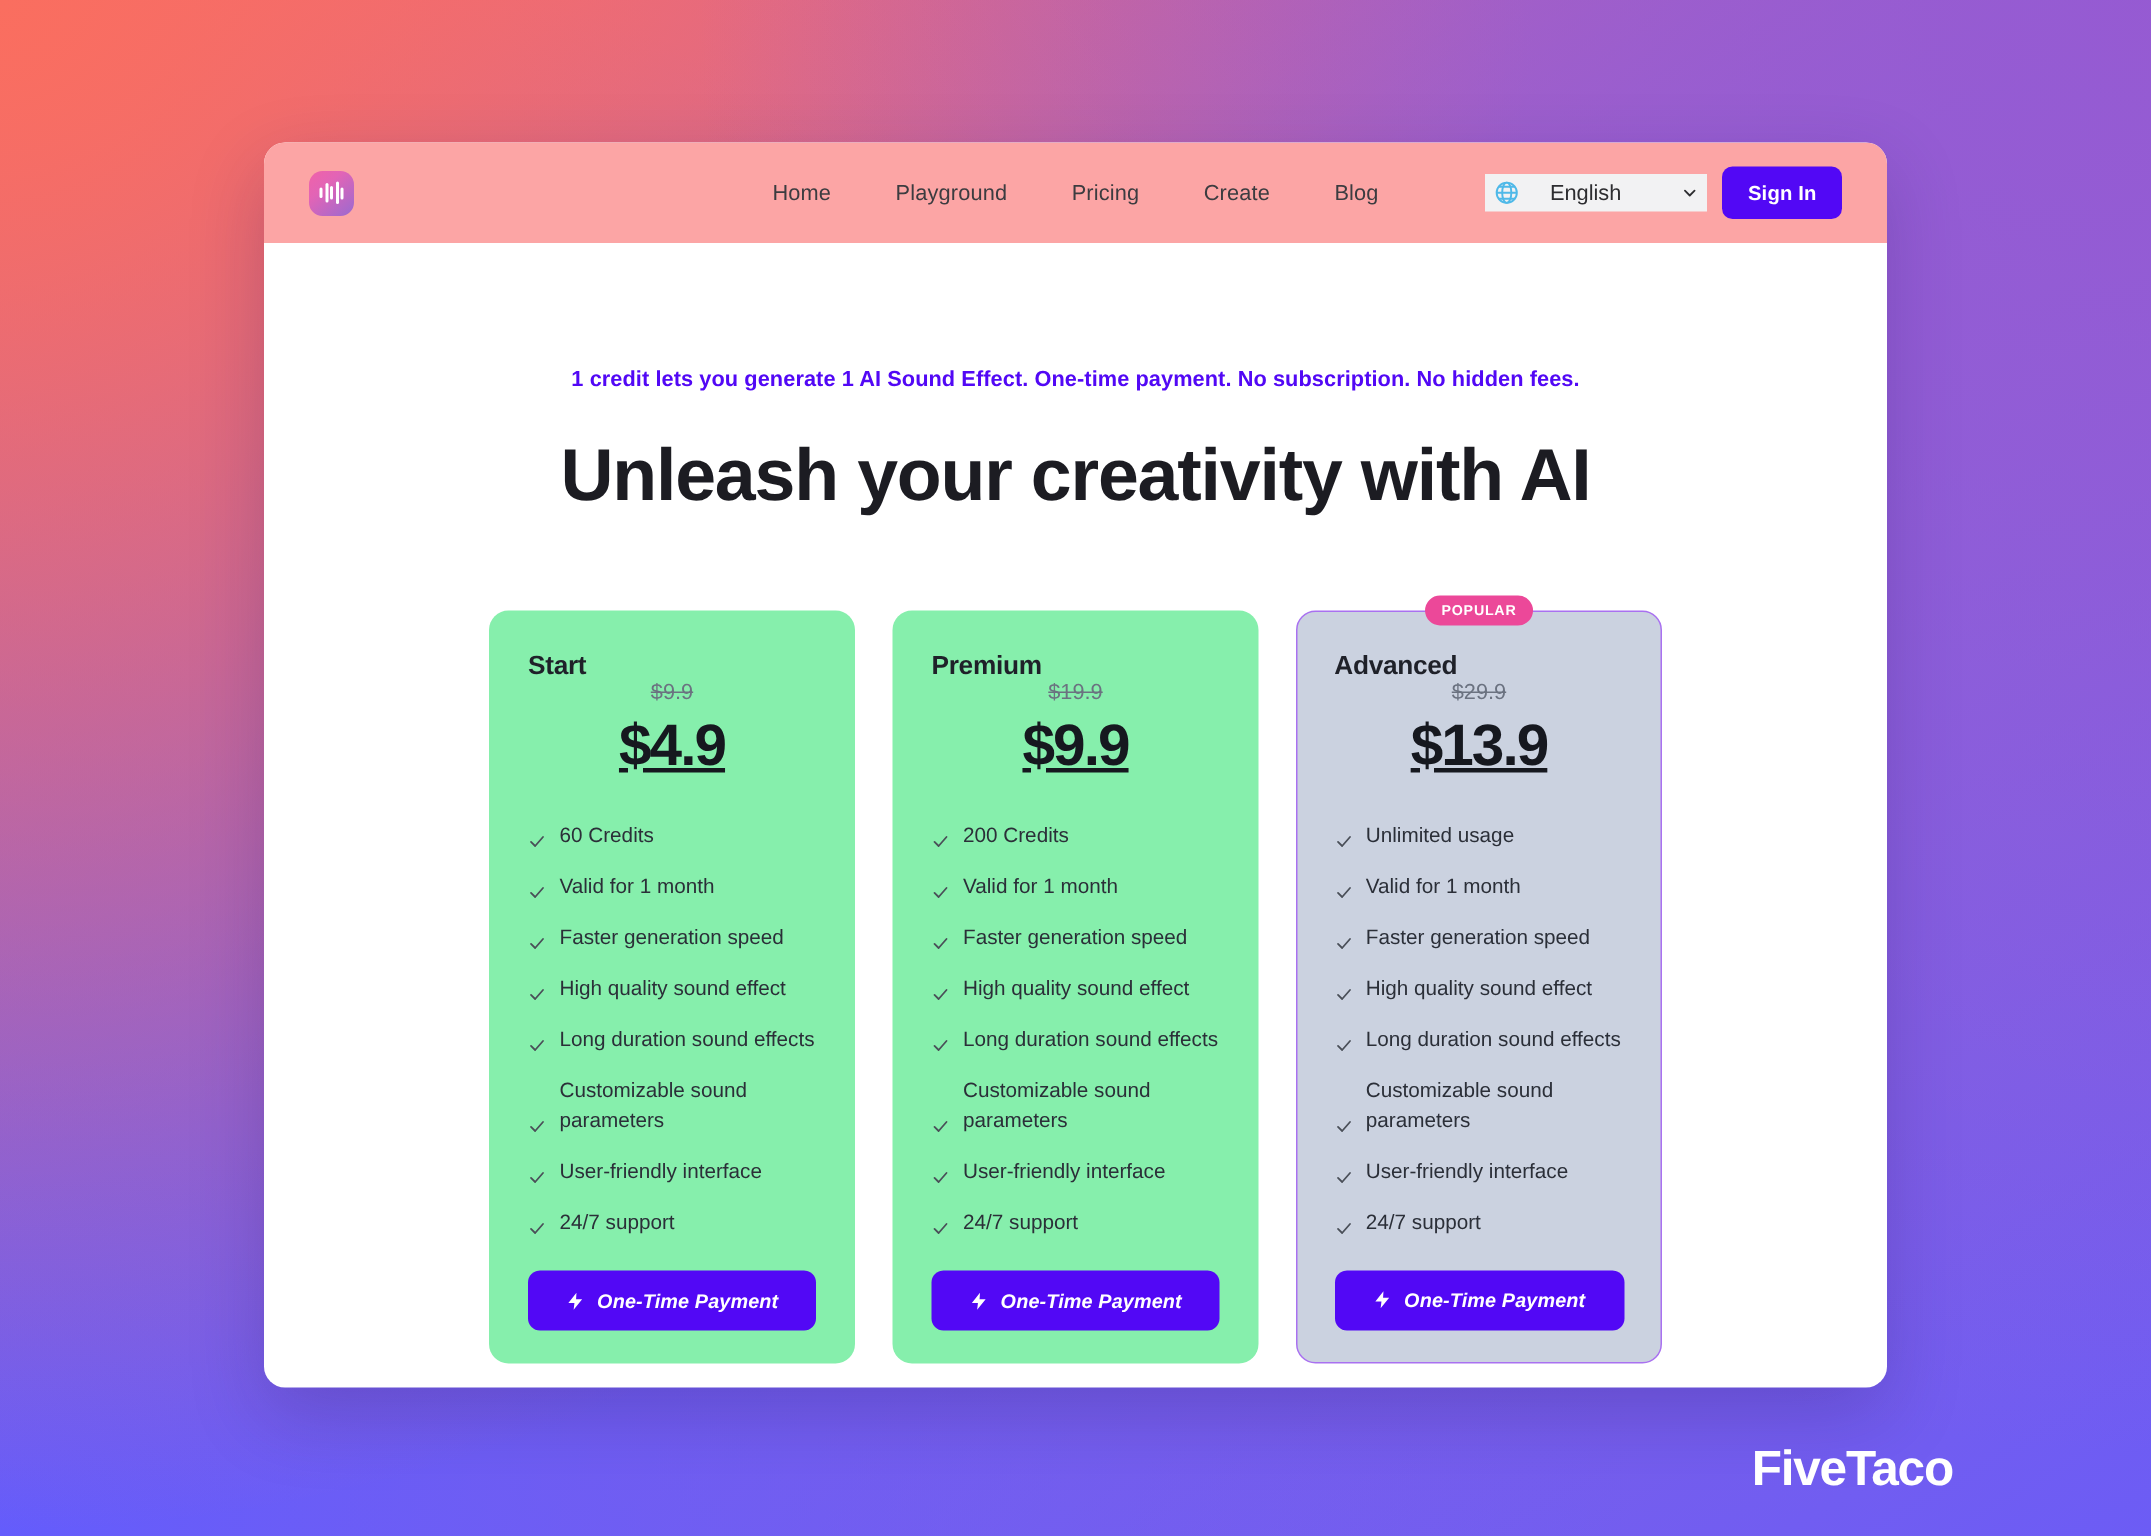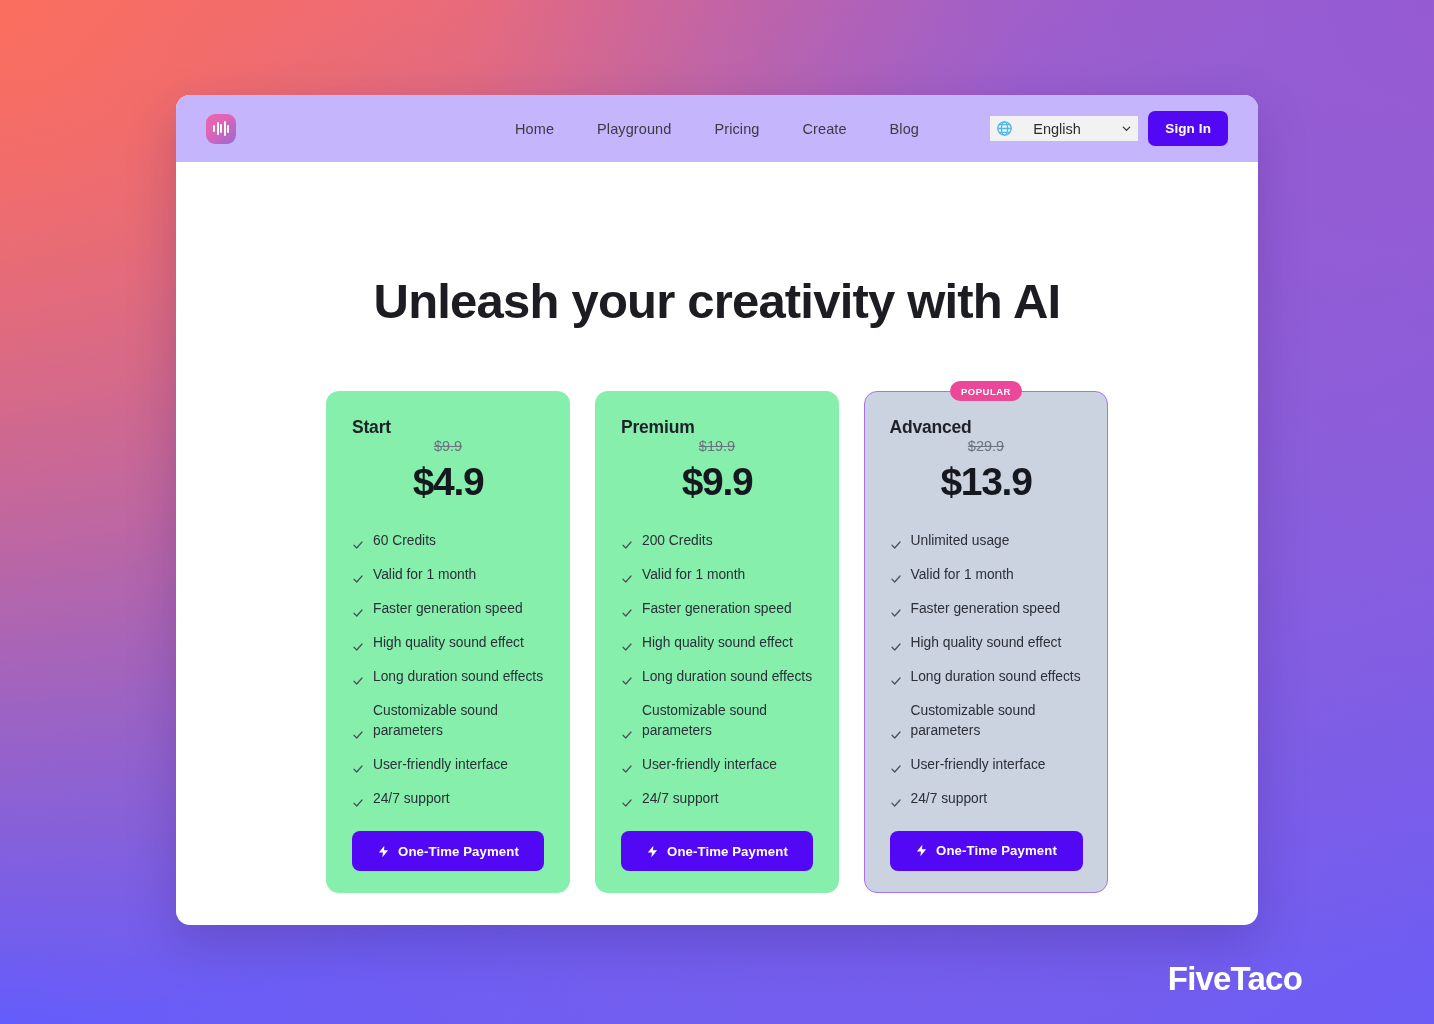--- a/index.html
+++ b/index.html
@@ -29,21 +29,21 @@
     height: 830px;
     background: #ffffff;
     border-radius: 14px;
     box-shadow: 0 18px 50px rgba(40, 20, 90, 0.22);
     overflow: hidden;
   }
 
   
   .navbar {
     height: 67px;
-    background: #c4b5fd;
+    background: #fca5a5;
     display: flex;
     align-items: center;
     padding: 0 30px 0 30px;
     position: relative;
   }
 
   .logo {
     width: 30px;
     height: 30px;
     border-radius: 9px;
@@ -198,20 +198,21 @@
     font-size: 14.5px;
     color: #6b7280;
     text-decoration: line-through;
   }
   .price-new {
     font-size: 39px;
     font-weight: bold;
     color: #16181f;
     letter-spacing: -1.3px;
     line-height: 1;
+    text-decoration: underline;
   }
 
   .features {
     margin-top: 30px;
     list-style: none;
   }
   .feature {
     display: flex;
     align-items: flex-end;
     gap: 9px;
@@ -238,20 +239,21 @@
     border-radius: 8px;
     height: 40px;
     font-size: 13.2px;
     font-weight: bold;
     cursor: pointer;
     display: flex;
     align-items: center;
     justify-content: center;
     gap: 8px;
     letter-spacing: 0.1px;
+    font-style: italic;
   }
   .bolt { width: 13px; height: 13px; flex: none; }
 
   
   .watermark {
     position: absolute;
     right: 132px;
     bottom: 26px;
     font-size: 33px;
     font-weight: bold;
@@ -296,20 +298,21 @@
         <svg class="chevron" viewBox="0 0 24 24" fill="none" stroke="#2d2d30" stroke-width="2.6" stroke-linecap="round" stroke-linejoin="round">
           <polyline points="5,9 12,16 19,9"></polyline>
         </svg>
       </div>
 
       <button class="signin-btn">Sign In</button>
     </div>
   </div>
 
   <div class="hero">
+    <div class="hero-sub">1 credit lets you generate 1 AI Sound Effect. One-time payment. No subscription. No hidden fees.</div>
     <h1 class="hero-title">Unleash your creativity with AI</h1>
   </div>
 
   <div class="cards">
 
     <div class="card">
       <div class="card-name">Start</div>
       <div class="price-row">
         <span class="price-old">$9.9</span>
         <span class="price-new">$4.9</span>

